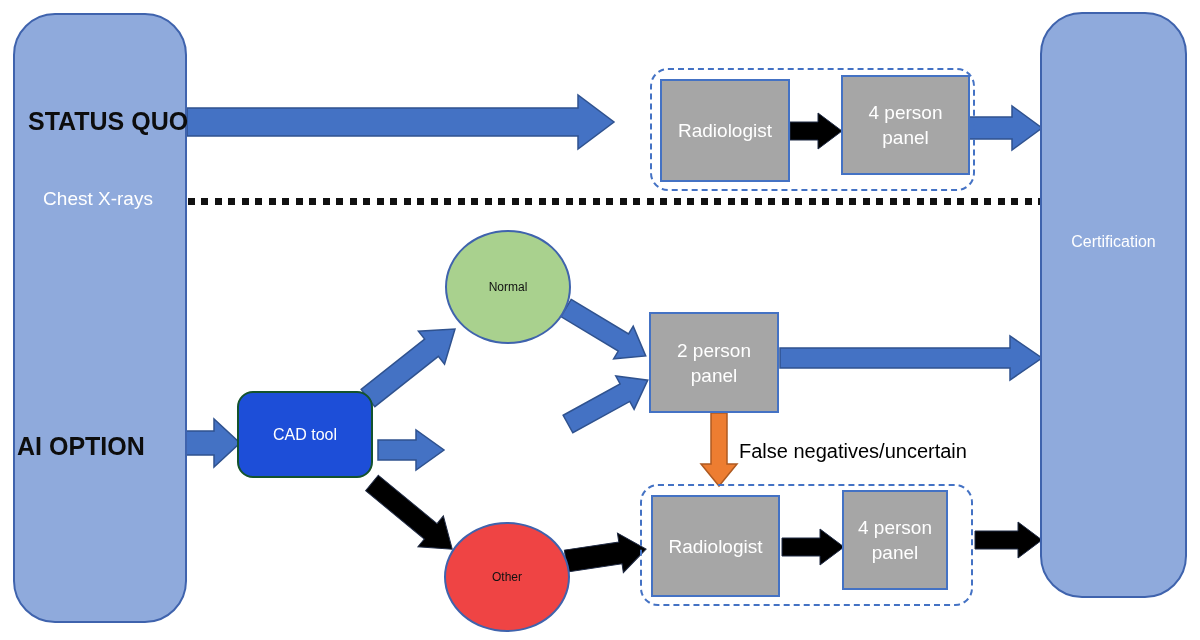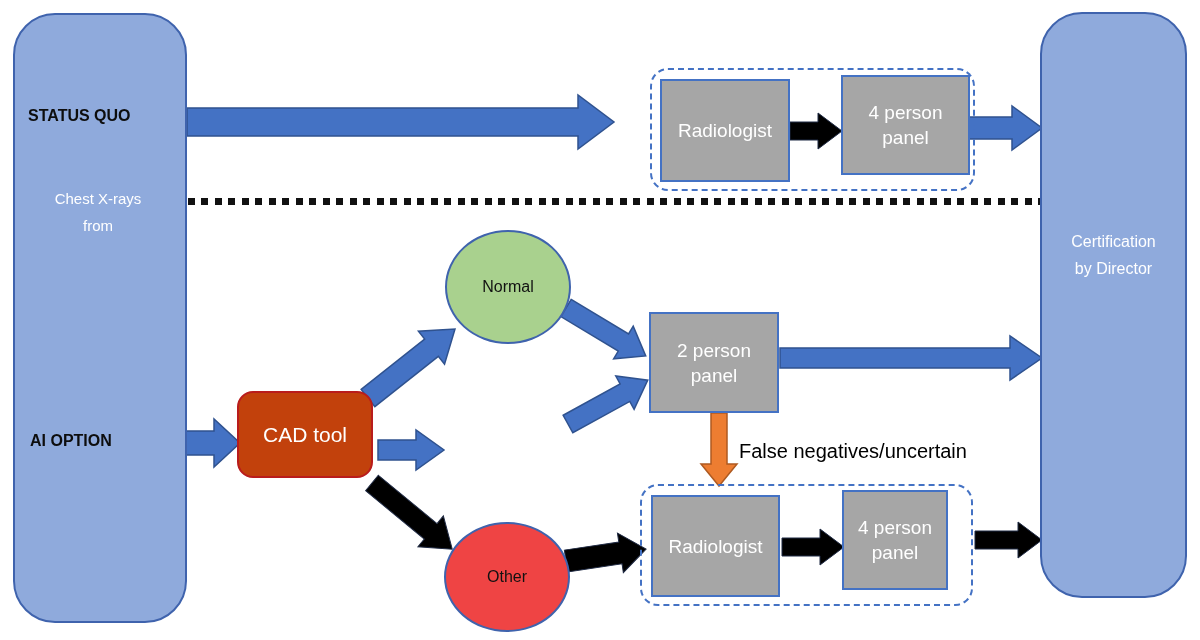--- a/index.html
+++ b/index.html
@@ -5,38 +5,38 @@
   html,body{margin:0;padding:0;background:#ffffff;}
   .stage{
     position:relative;width:1200px;height:640px;background:#ffffff;overflow:hidden;
     font-family:"Liberation Sans",sans-serif;
   }
   .stage svg{position:absolute;left:0;top:0;z-index:1;}
   .node{position:absolute;z-index:2;box-sizing:border-box;}
   .pill{
     background:#8faadc;border:2px solid #3f63ad;border-radius:42px;
   }
-  .pill-label{position:absolute;z-index:3;color:#0d0d0d;font-weight:bold;font-size:16px;white-space:nowrap;}
+  .pill-label{position:absolute;z-index:3;color:#0d0d0d;font-weight:bold;font-size:25px;white-space:nowrap;}
   .pill-desc{
-    position:absolute;z-index:3;color:#ffffff;font-size:15px;line-height:27px;text-align:center;
+    position:absolute;z-index:3;color:#ffffff;font-size:19px;line-height:27px;text-align:center;
   }
   .gray-box{
     background:#a6a6a6;border:2px solid #4472c4;color:#ffffff;
     display:flex;flex-direction:column;align-items:center;justify-content:center;
     font-size:19px;line-height:25px;text-align:center;
   }
   .circle{
     border-radius:50%;border:2px solid #3f63ad;color:#111111;
-    display:flex;align-items:center;justify-content:center;font-size:16px;
+    display:flex;align-items:center;justify-content:center;font-size:12px;
   }
   .circle.green{background:#a9d18e;}
   .circle.orange{background:#ef4444;}
   .cad{
-    background:#c2410c;border:2px solid #b91c1c;border-radius:16px;color:#ffffff;
-    display:flex;align-items:center;justify-content:center;font-size:21px;
+    background:#1d4ed8;border:2px solid #14532d;border-radius:16px;color:#ffffff;
+    display:flex;align-items:center;justify-content:center;font-size:16px;
   }
   .dashed-group{
     border:2px dashed #4472c4;border-radius:18px;background:transparent;z-index:1;
   }
   .divider{
     position:absolute;z-index:2;height:7px;
     background:repeating-linear-gradient(90deg,#111111 0 7px,transparent 7px 13.5px);
   }
   .free-label{position:absolute;z-index:3;color:#000000;font-size:20px;white-space:nowrap;}
 </style>
@@ -73,23 +73,22 @@
 
     <polygon points="782,538 820,538 820,529 844,547 820,565 820,556 782,556" fill="#000000" stroke="#1f2a44" stroke-width="1"></polygon>
 
     <polygon points="975,531 1018,531 1018,522 1042,540 1018,558 1018,549 975,549" fill="#000000" stroke="#1f2a44" stroke-width="1"></polygon>
   </svg>
 
   <div class="node pill" style="left:13px;top:13px;width:174px;height:610px;"></div>
   <div class="pill-label" style="left:28px;top:107px;">STATUS QUO</div>
   <div class="pill-desc" style="left:22px;top:185px;width:152px;">
     <div>Chest X-rays</div>
-    <div>from</div>
   </div>
-  <div class="pill-label" style="left:30px;top:432px;">AI OPTION</div>
+  <div class="pill-label" style="left:17px;top:432px;">AI OPTION</div>
 
   <div class="divider" style="left:188px;top:198px;width:852px;"></div>
 
   <div class="node dashed-group" style="left:650px;top:68px;width:325px;height:123px;"></div>
   <div class="node gray-box" style="left:660px;top:79px;width:130px;height:103px;">
     <div>Radiologist</div>
   </div>
   <div class="node gray-box" style="left:841px;top:75px;width:129px;height:100px;">
     <div>4 person</div>
     <div>panel</div>
@@ -118,16 +117,15 @@
     <div>Radiologist</div>
   </div>
   <div class="node gray-box" style="left:842px;top:490px;width:106px;height:100px;">
     <div>4 person</div>
     <div>panel</div>
   </div>
 
   <div class="node pill" style="left:1040px;top:12px;width:147px;height:586px;"></div>
   <div class="pill-desc" style="left:1046px;top:228px;width:135px;font-size:16px;">
     <div>Certification</div>
-    <div>by Director</div>
   </div>
 
 </div>
 
 </body></html>

